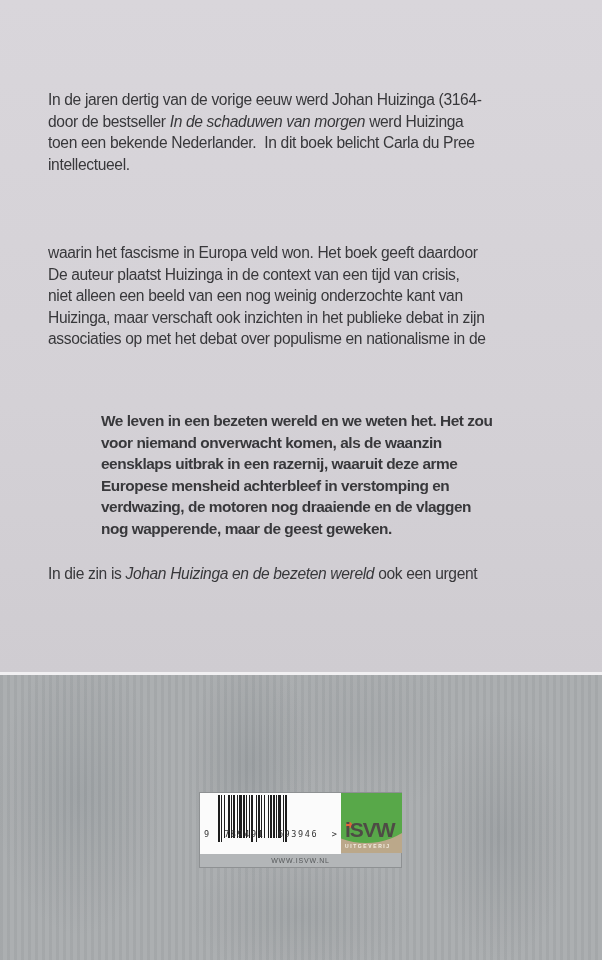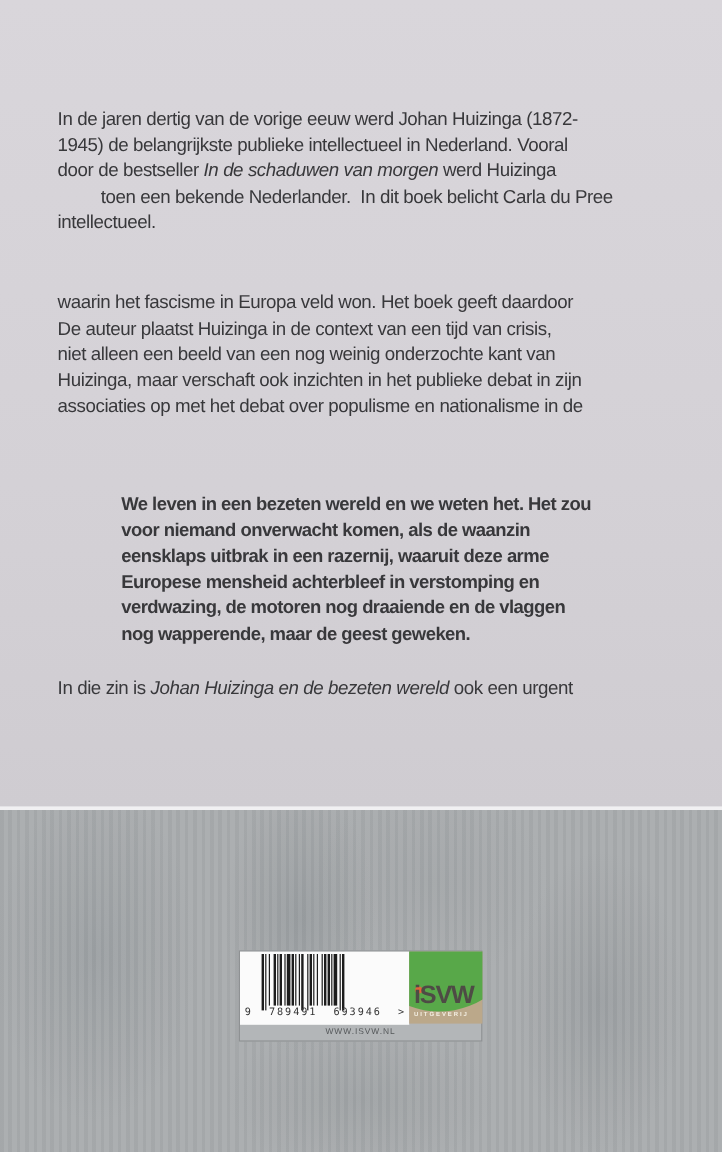--- a/index.html
+++ b/index.html
@@ -49,21 +49,21 @@
     .barcode-white {
       position: absolute; left: 0; top: 0; width: 141px; height: 61px;
       background: #fbfbfb;
     }
     .bars {
       position: absolute; left: 18px; top: 2px; width: 110px; height: 43px;
       display: flex; align-items: stretch;
     }
     .bars span { display: block; height: 100%; background: #1d1d1d; }
     .isbn-text {
-      position: absolute; left: 4px; top: 46px; width: 136px;
+      position: absolute; left: 4px; top: 36px; width: 136px;
       font-family: "DejaVu Sans Mono", monospace; font-size: 8.5px;
       letter-spacing: 1.6px; color: #333;
       white-space: nowrap;
     }
     .logo {
       position: absolute; left: 141px; top: 0; width: 61px; height: 60px;
       background: #bba88a;
       overflow: hidden;
       padding-left: 32px;
     }
@@ -93,24 +93,23 @@
     }
   </style>
 </head>
 <body>
 
 <div class="cover-top"></div>
 <div class="separator"></div>
 <div class="cover-bottom"></div>
 
 <div class="text-block p1">
-  <span class="line">In de jaren dertig van de vorige eeuw werd Johan Huizinga (1872-</span>
-  <span class="line">1945) de belangrijkste publieke intellectueel in Nederland. Vooral</span>
+  <span class="line">In de jaren dertig van de vorige eeuw werd Johan Huizinga (3164-</span>
   <span class="line"><span>door de bestseller </span><em>In de schaduwen van morgen</em><span> werd Huizinga</span></span>
-  <span class="line" style="white-space:pre;margin-left:36px;">toen een bekende Nederlander.  In dit boek belicht Carla du Pree</span>
+  <span class="line" style="white-space:pre;">toen een bekende Nederlander.  In dit boek belicht Carla du Pree</span>
   <span class="line">intellectueel.</span>
 </div>
 
 <div class="text-block p2">
   <span class="line">waarin het fascisme in Europa veld won. Het boek geeft daardoor</span>
   <span class="line">De auteur plaatst Huizinga in de context van een tijd van crisis,</span>
   <span class="line">niet alleen een beeld van een nog weinig onderzochte kant van</span>
   <span class="line">Huizinga, maar verschaft ook inzichten in het publieke debat in zijn</span>
   <span class="line">associaties op met het debat over populisme en nationalisme in de</span>
 </div>

